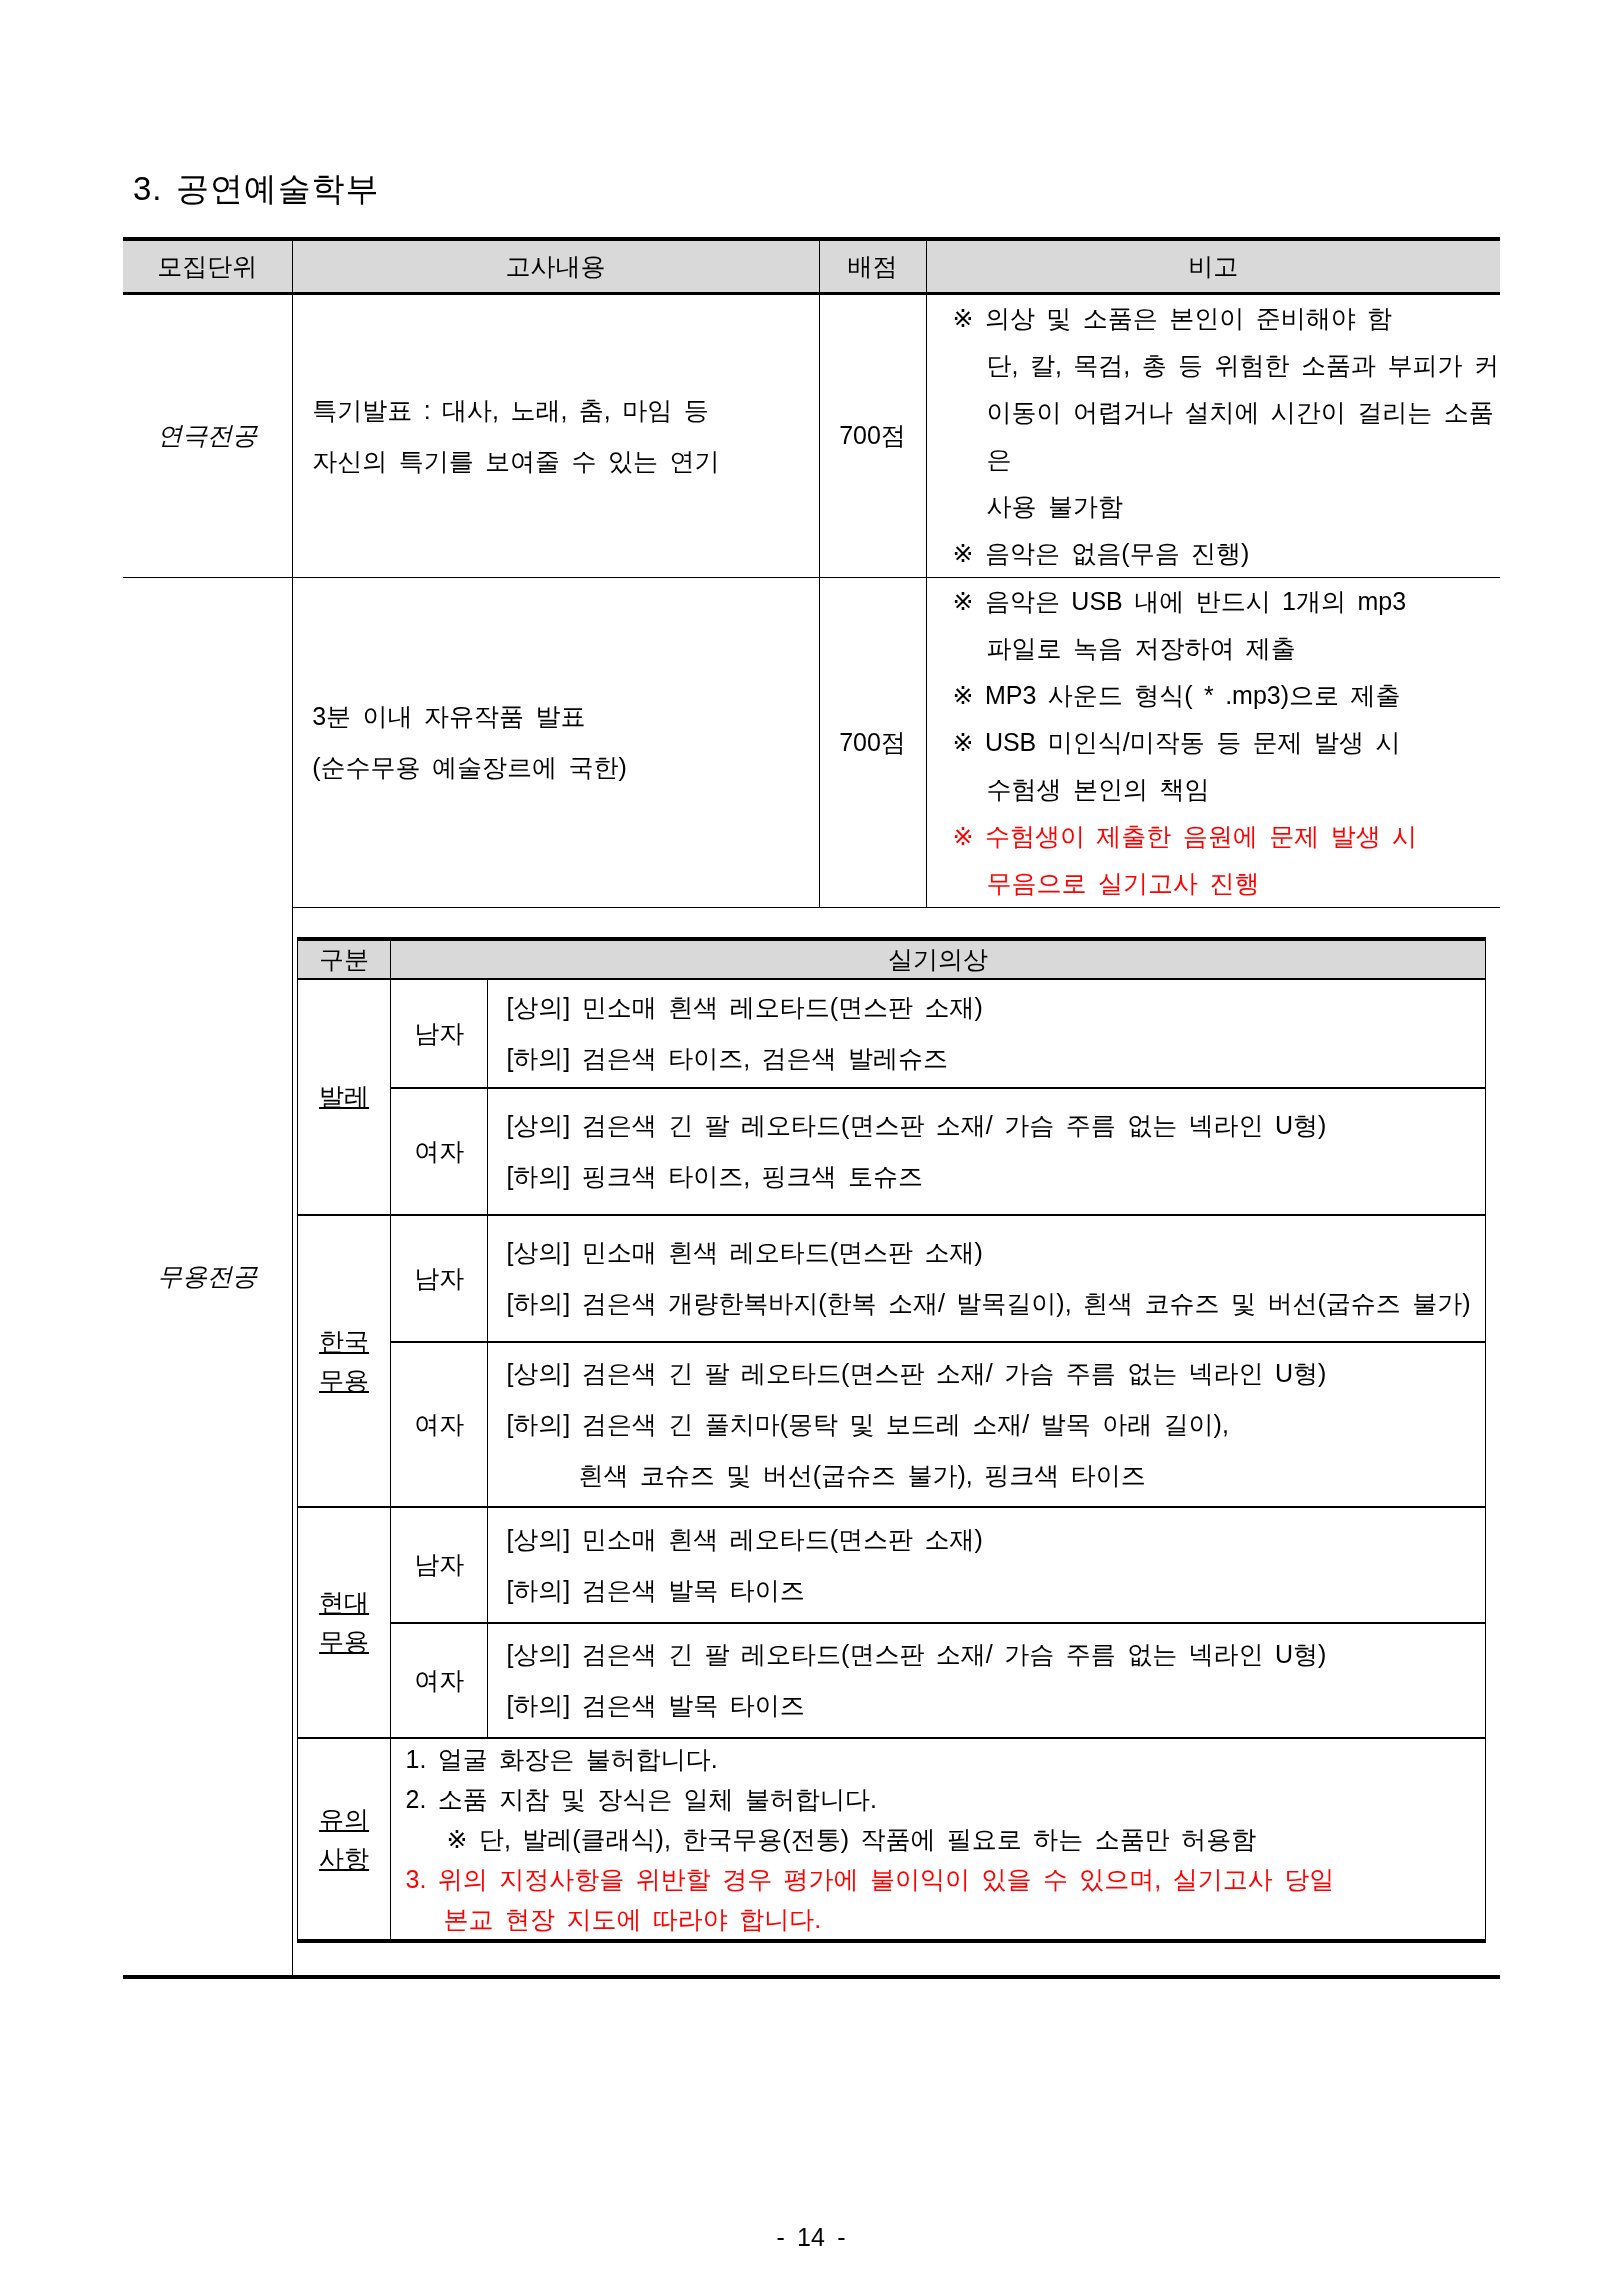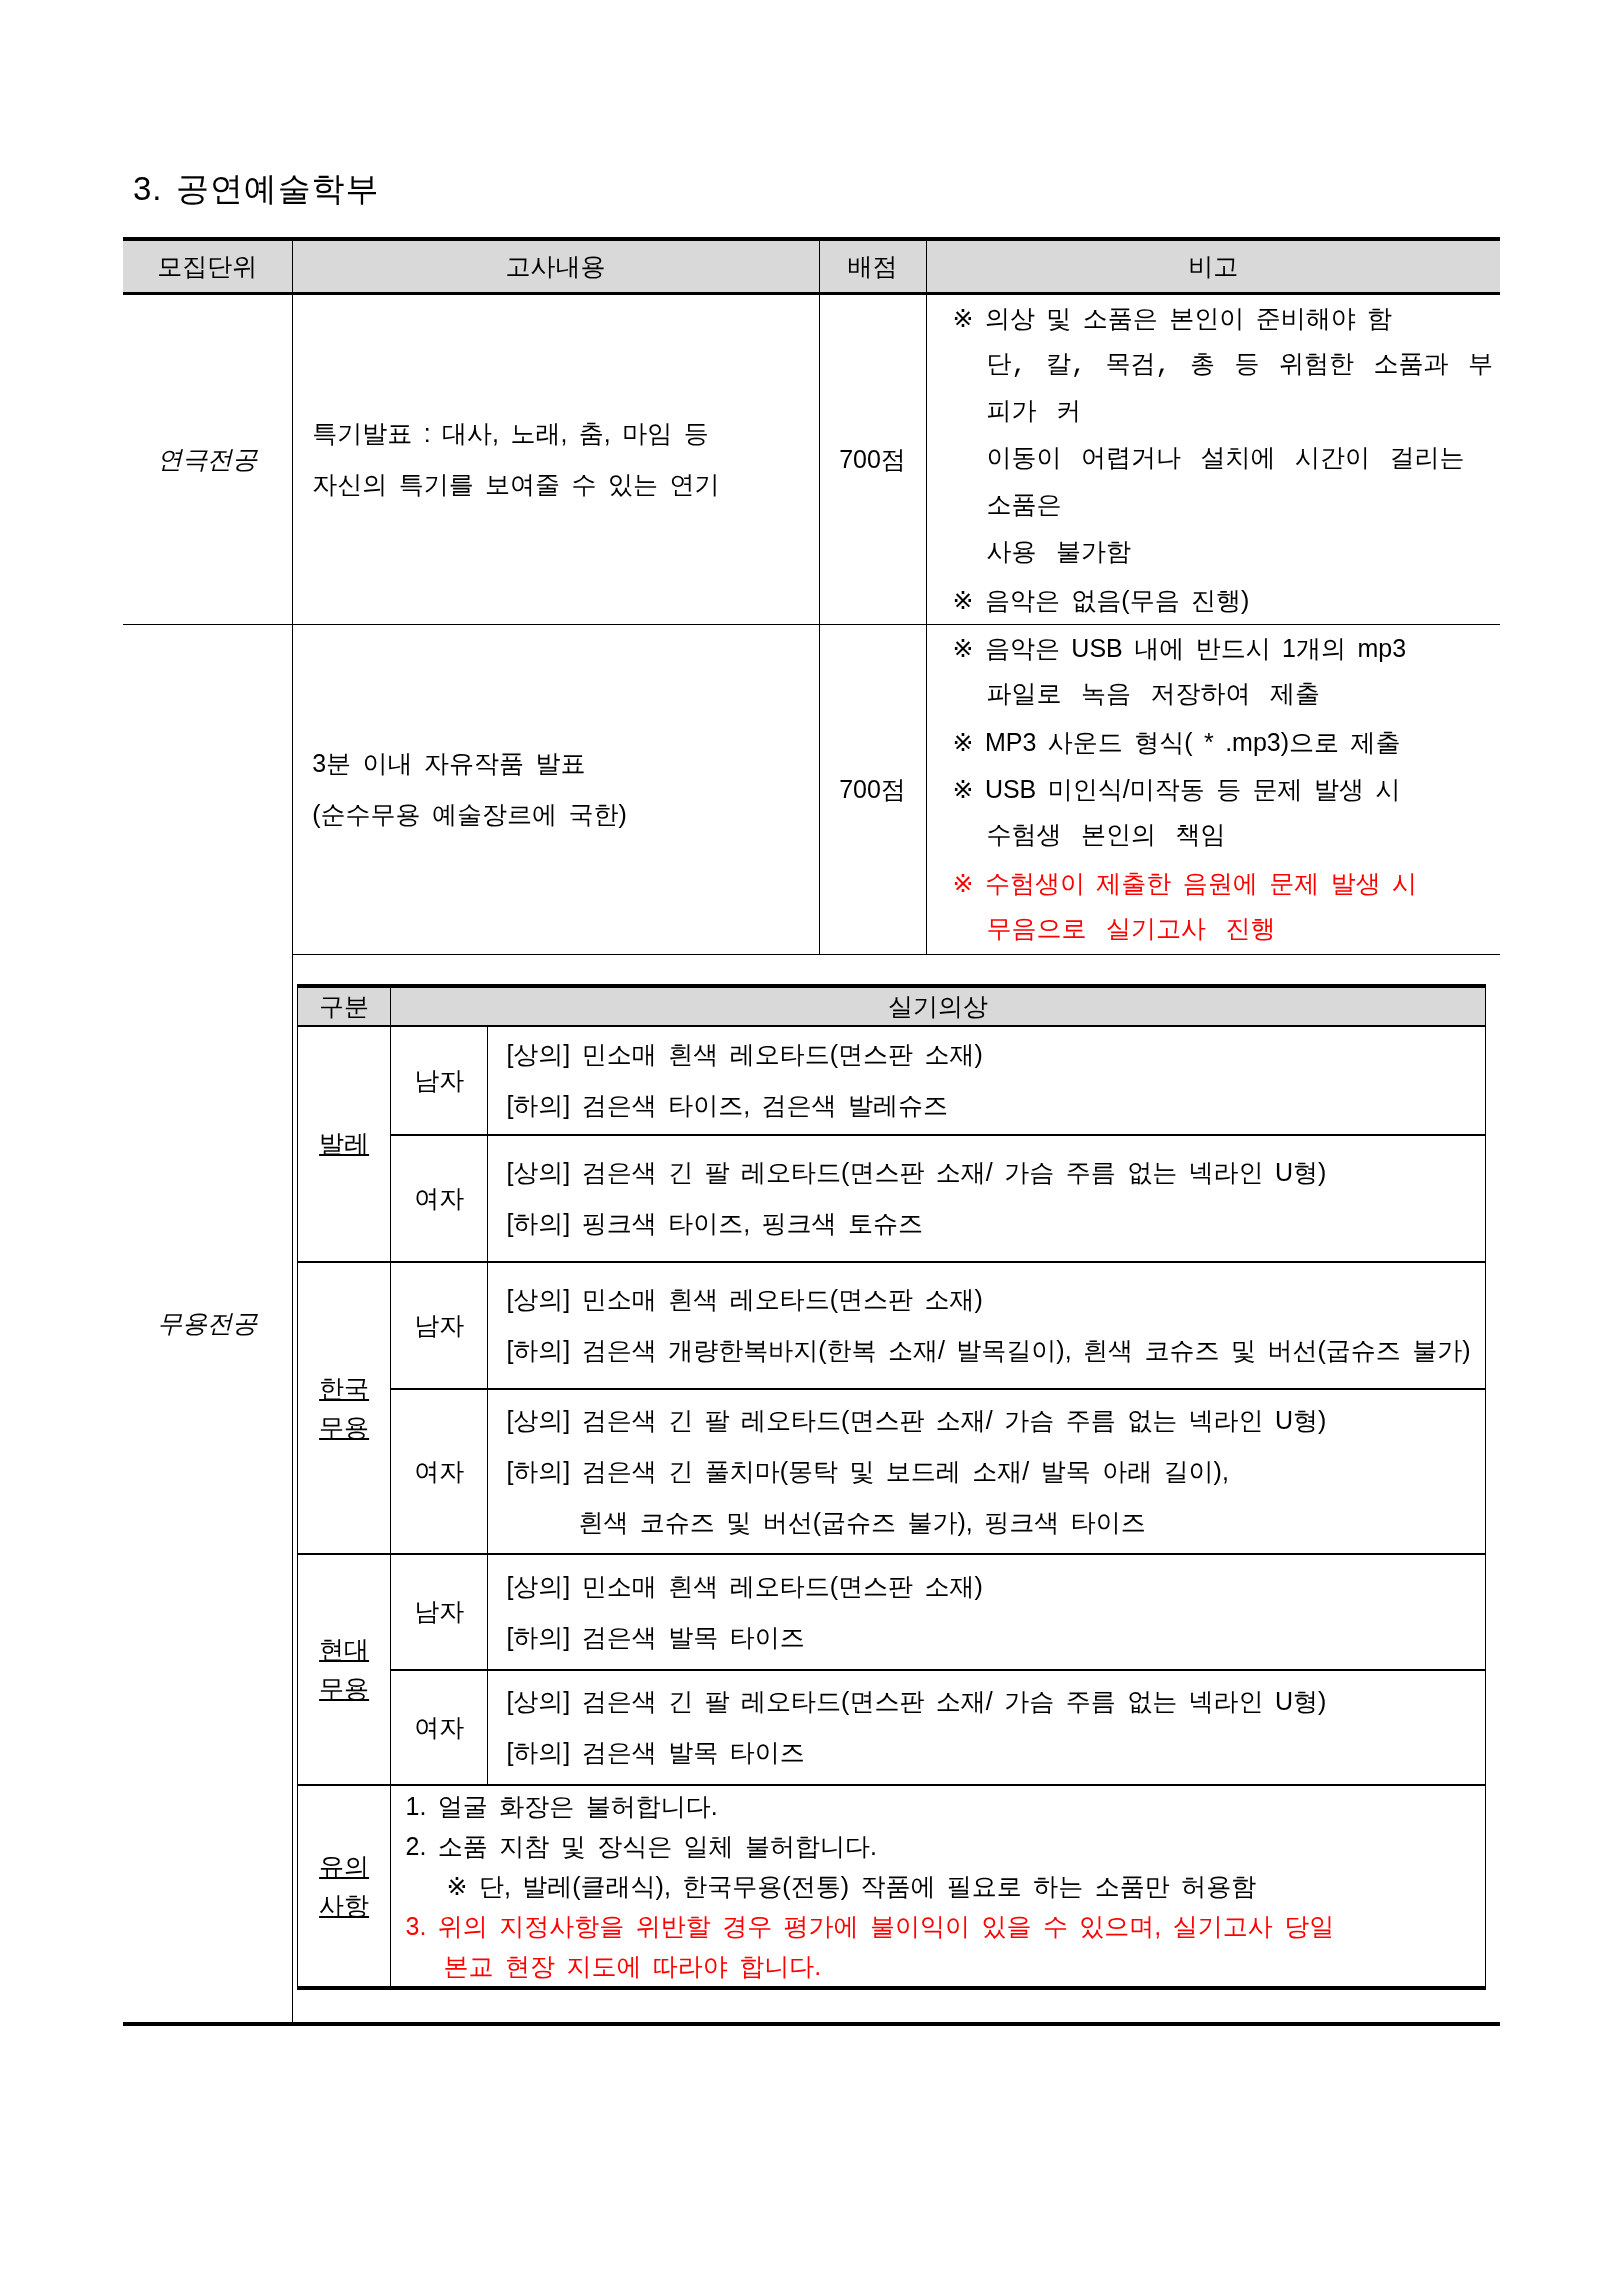--- a/index.html
+++ b/index.html
@@ -35,21 +35,21 @@
   }
   .vl{border-left:1.8px solid var(--ink);}
   tr.r1 td{height:227px;border-bottom:1.8px solid var(--ink);}
   tr.r2a td{height:328px;border-bottom:1.8px solid var(--ink);}
   td.unit{text-align:center;font-style:italic;}
   td.points{text-align:center;}
   td.content{padding-left:19.7px;}
   td.content .ln{line-height:51px;}
   td.note{padding-left:26px;}
   td.note .ln{line-height:47px;}
-  .ind{padding-left:34px;font-family:Liberation Mono, monospace;}
+  .ind{padding-left:34px;}
   .red{color:var(--red);}
 
   
   td.nested-cell{padding:29px 14.3px 32px 4.5px;vertical-align:top;}
   table.costume{
     border-top:4.5px solid var(--ink);
     border-bottom:4.5px solid var(--ink);
     border-left:1.8px solid var(--ink);
     border-right:1.8px solid var(--ink);
   }
@@ -225,15 +225,16 @@
             </tr>
           </tbody>
               </table>
 
         </td>
       </tr>
     </tbody>
       </table>
   </div>
 
+  <div class="page-number">- 14 -</div>
 
 </div>
 
 
 </body></html>

